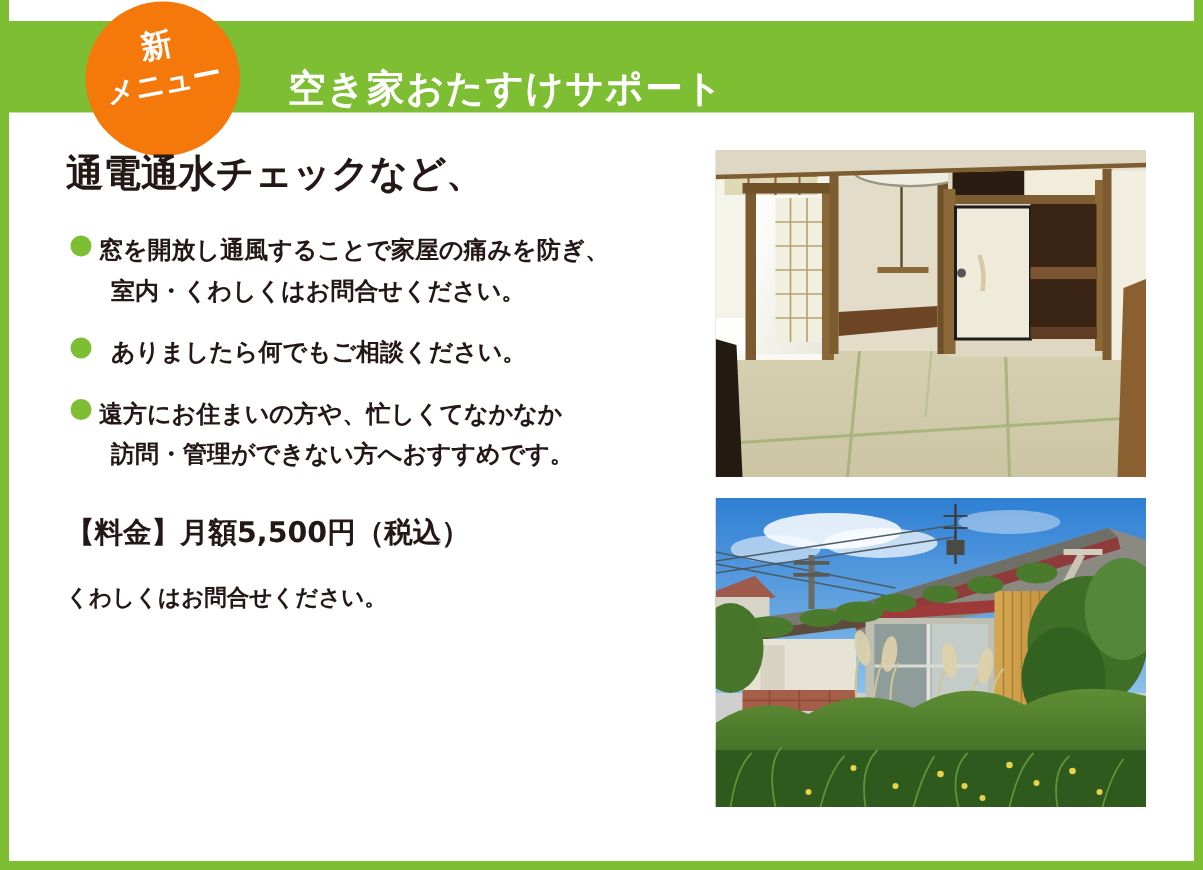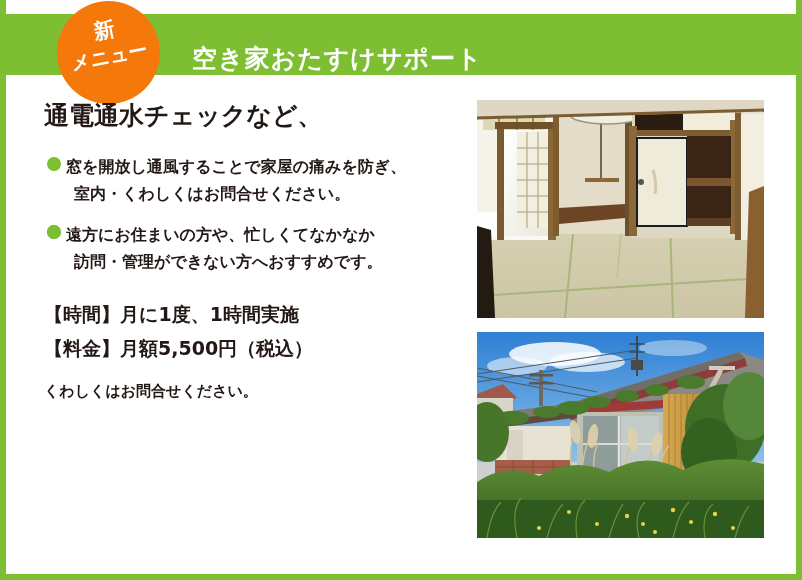--- a/index.html
+++ b/index.html
@@ -137,35 +137,35 @@
         <span class="bullet-dot"></span>
         <div class="bullet-text">
           <span>窓を開放し通風することで家屋の痛みを防ぎ、</span>
           <span class="l2">室内・くわしくはお問合せください。</span>
         </div>
       </div>
 
       <div class="bullet-row">
         <span class="bullet-dot"></span>
         <div class="bullet-text">
+          <span class="l2">ありましたら何でもご相談ください。</span>
         </div>
       </div>
 
       <div class="bullet-row">
         <span class="bullet-dot"></span>
         <div class="bullet-text">
           <span>遠方にお住まいの方や、忙しくてなかなか</span>
           <span class="l2">訪問・管理ができない方へおすすめです。</span>
         </div>
       </div>
 
     </div>
 
     <div id="terms">
-      <div class="term-line">【時間】月に1度、1時間実施</div>
       <div class="term-line">【料金】月額5,500円（税込）</div>
     </div>
 
     <div id="note">くわしくはお問合せください。</div>
 
   </div>
 
   <div class="photo" id="photo-room">
     <svg viewBox="0 0 287 218" preserveAspectRatio="none">
       <defs>

